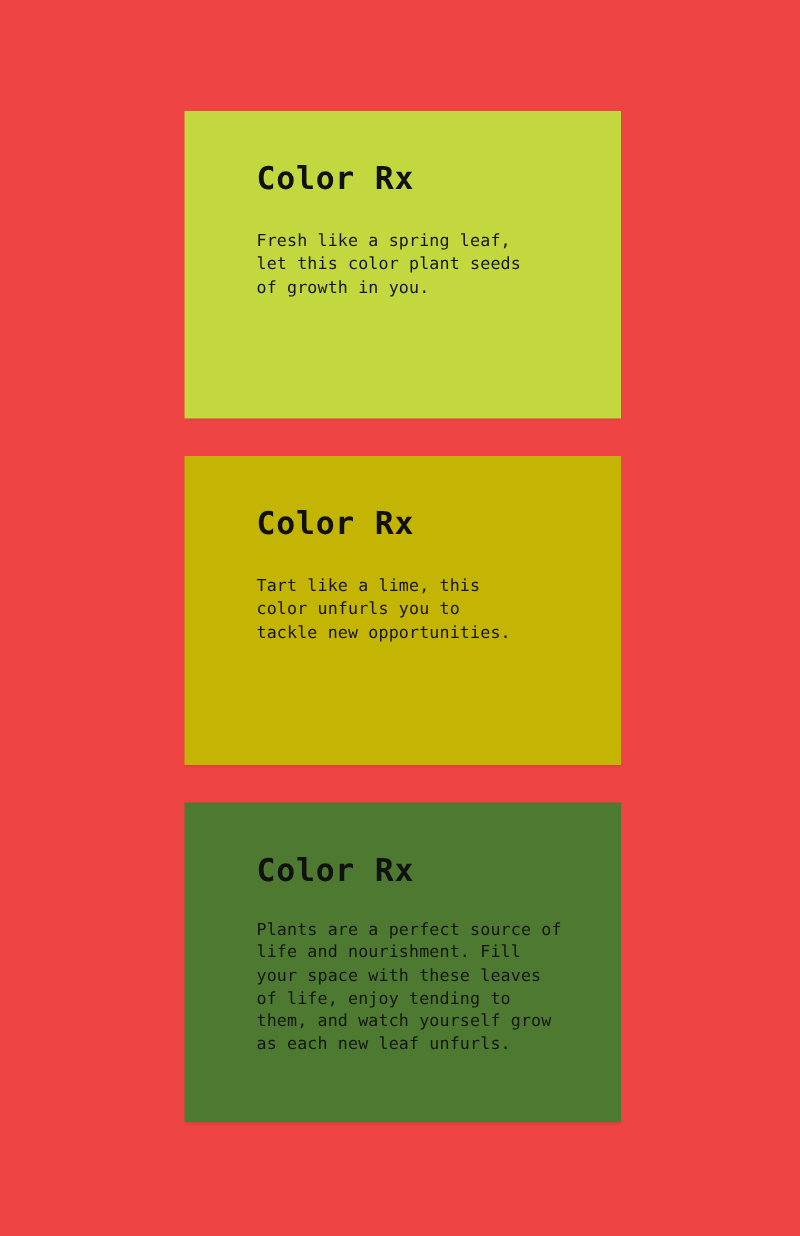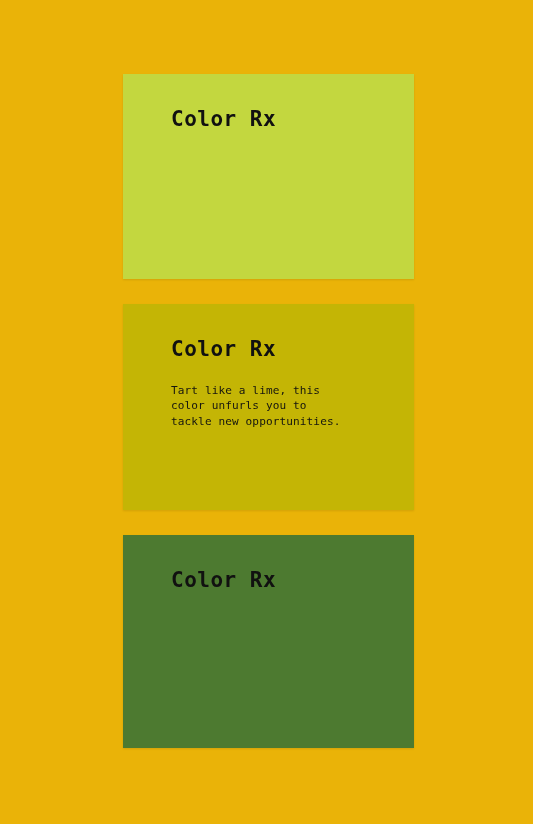--- a/index.html
+++ b/index.html
@@ -11,21 +11,21 @@
     height: 824px;
     background: #ffffff;
     font-family: "DejaVu Sans Mono", monospace;
     overflow: hidden;
     position: relative;
   }
 
   .poster {
     position: absolute;
     inset: 0;
-    background: #eab308;
+    background: #ef4444;
   }
 
   .card {
     position: absolute;
     left: 123px;
     width: 291px;
     box-sizing: border-box;
     padding: 34px 26px 0 48px;
     box-shadow: 0 1px 2px rgba(0,0,0,0.10);
   }
@@ -69,26 +69,35 @@
     margin-bottom: 20px;
   }
 </style>
 </head>
 <body style="background: rgb(255, 255, 255);">
 
 <div class="poster">
 
   <div class="card card-1" style="background-color: rgb(195, 215, 63);">
     <h1 class="card-title">Color Rx</h1>
+    <p class="card-body">Fresh like a spring leaf,
+let this color plant seeds
+of growth in you.</p>
   </div>
 
   <div class="card card-2" style="background-color: rgb(196, 181, 5);">
     <h1 class="card-title">Color Rx</h1>
     <p class="card-body">Tart like a lime, this
 color unfurls you to
 tackle new opportunities.</p>
   </div>
 
   <div class="card card-3" style="background-color: rgb(77, 122, 48);">
     <h1 class="card-title">Color Rx</h1>
+    <p class="card-body">Plants are a perfect source of
+life and nourishment. Fill
+your space with these leaves
+of life, enjoy tending to
+them, and watch yourself grow
+as each new leaf unfurls.</p>
   </div>
 
 </div>
 
 </body></html>

